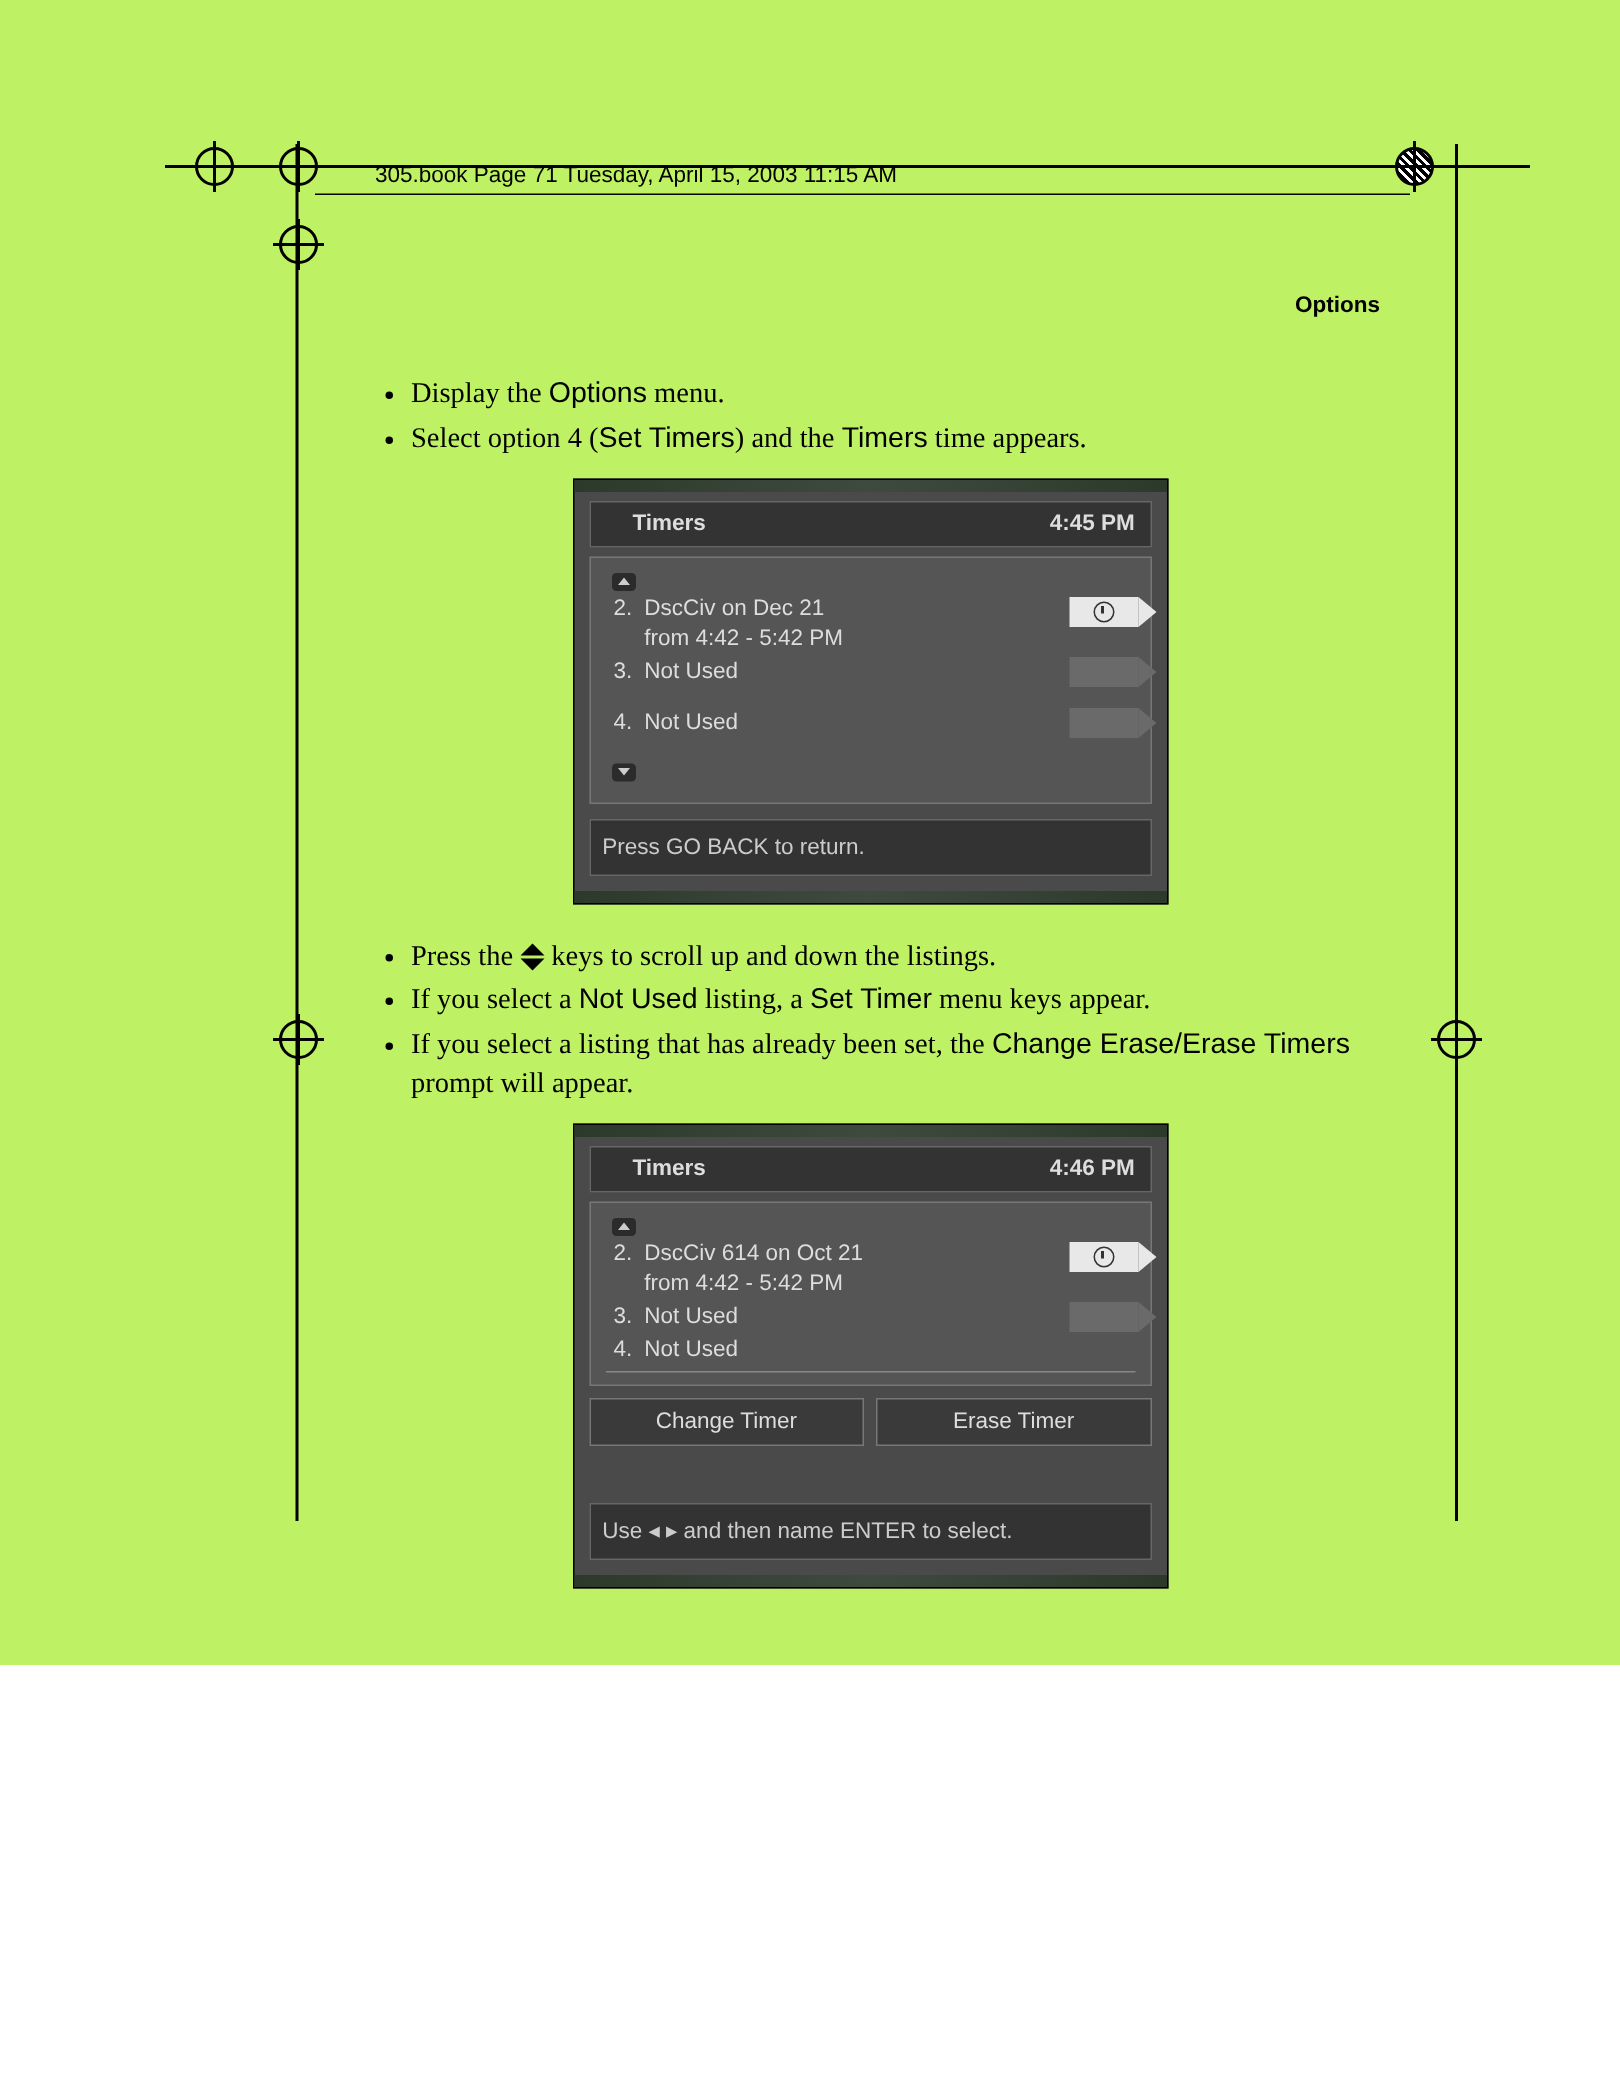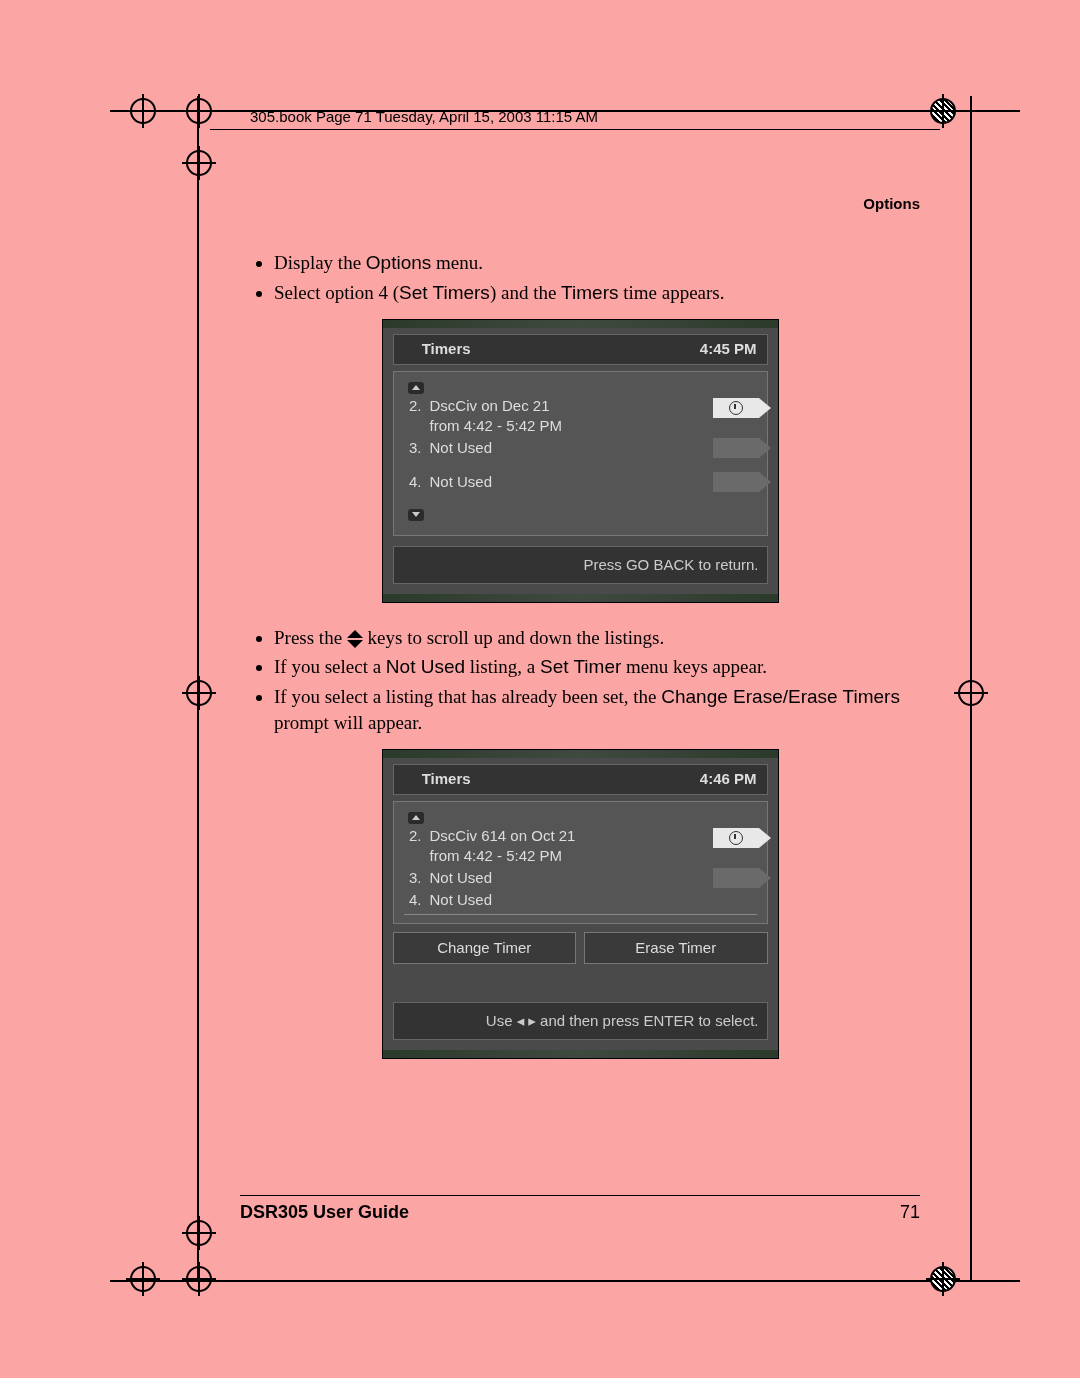--- a/index.html
+++ b/index.html
@@ -1,16 +1,16 @@
 <!DOCTYPE html>
 <html><head>
 <meta charset="utf-8">
 <style>
 body { margin:0; background:#fff; font-family:"Times New Roman",serif; color:#000; }
-.page { width:1080px; height:1378px; position:relative; background:#fca5a5; }
+.page { width:1080px; height:1110px; position:relative; background:#bef264; }
 
 
 .reg { position:absolute; width:22px; height:22px; border:2px solid #000; border-radius:50%; }
 .reg:before,.reg:after{content:"";position:absolute;background:#000;}
 .reg:before{left:50%;top:-6px;width:2px;height:34px;margin-left:-1px;}
 .reg:after{top:50%;left:-6px;height:2px;width:34px;margin-top:-1px;}
 .reg.hatched{background:repeating-linear-gradient(45deg,#000 0 2px,#fff 2px 4px);}
 .hbar{position:absolute;height:2px;background:#000;}
 .vbar{position:absolute;width:2px;background:#000;}
 
@@ -37,21 +37,21 @@
 .tv .row{display:flex;align-items:flex-start;gap:8px;margin:2px 0;}
 .tv .num{width:18px;text-align:right;flex:none;}
 .tv .tag{position:absolute;right:8px;width:46px;height:20px;background:#e8e8e8;}
 .tv .tag:after{content:"";position:absolute;right:-12px;top:0;border-top:10px solid transparent;border-bottom:10px solid transparent;border-left:12px solid #e8e8e8;}
 .tv .tag.gray{background:#6a6a6a;}
 .tv .tag.gray:after{border-left-color:#6a6a6a;}
 .tv .arrow{width:16px;height:12px;background:#2b2b2b;border-radius:3px;display:flex;align-items:center;justify-content:center;margin-left:4px;}
 .tv .arrow span{width:0;height:0;border-left:4px solid transparent;border-right:4px solid transparent;}
 .tv .arrow.up span{border-bottom:5px solid #ccc;}
 .tv .arrow.dn span{border-top:5px solid #ccc;}
-.tv .hint{background:#333;border:1px solid #666;margin:10px 10px;padding:8px;text-align:right;color:#ccc;}
+.tv .hint{background:#333;border:1px solid #666;margin:10px 10px;padding:8px;text-align:left;color:#ccc;}
 .tv .btns{display:flex;gap:8px;margin:8px 10px 0 10px;}
 .tv .btns div{flex:1;background:#3a3a3a;border:1px solid #777;text-align:center;padding:5px 0;color:#ddd;}
 .tv .ico{display:inline-block;width:12px;height:12px;border:1.5px solid #333;border-radius:50%;position:relative;top:3px;}
 .tv .ico:after{content:"";position:absolute;left:4px;top:2px;width:2px;height:5px;background:#333;}
 
 .footer{position:absolute;left:240px;right:160px;top:1195px;display:flex;justify-content:space-between;border-top:1.5px solid #000;padding-top:6px;font-family:Arial,sans-serif;font-size:18px;}
 .footer .l{font-weight:bold;}
 
 
 .sq{display:inline-block;width:12px;height:12px;border:1.5px solid #333;border-radius:50%;margin:3px 0 0 16px;position:relative;}
@@ -163,21 +163,21 @@
         <div class="row" style="border-bottom:1px solid #888;padding-bottom:3px;">
             <span class="num">4.</span>
             <span>Not Used</span>
           </div>
       </div>
       <div class="btns">
         <div>Change Timer</div>
         <div>Erase Timer</div>
       </div>
       <div style="height:28px"></div>
-      <div class="hint">Use  ◂ ▸  and then press ENTER to select.</div>
+      <div class="hint">Use  ◂ ▸  and then name ENTER to select.</div>
       <div class="edge"></div>
     </div>
   </div>
 
   <div class="footer">
     <span class="l">DSR305 User Guide</span>
     <span>71</span>
   </div>
 </div>
 

